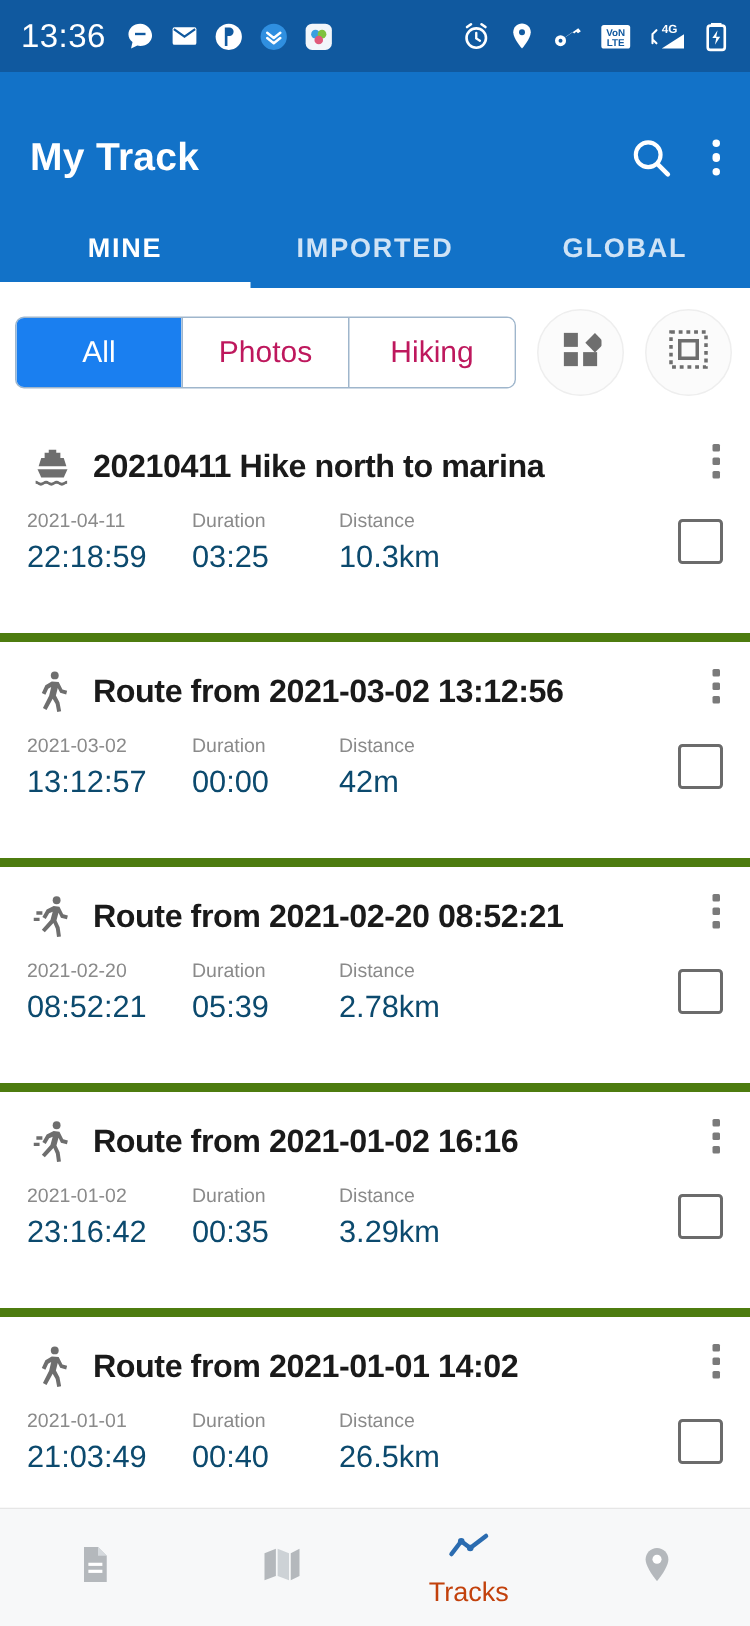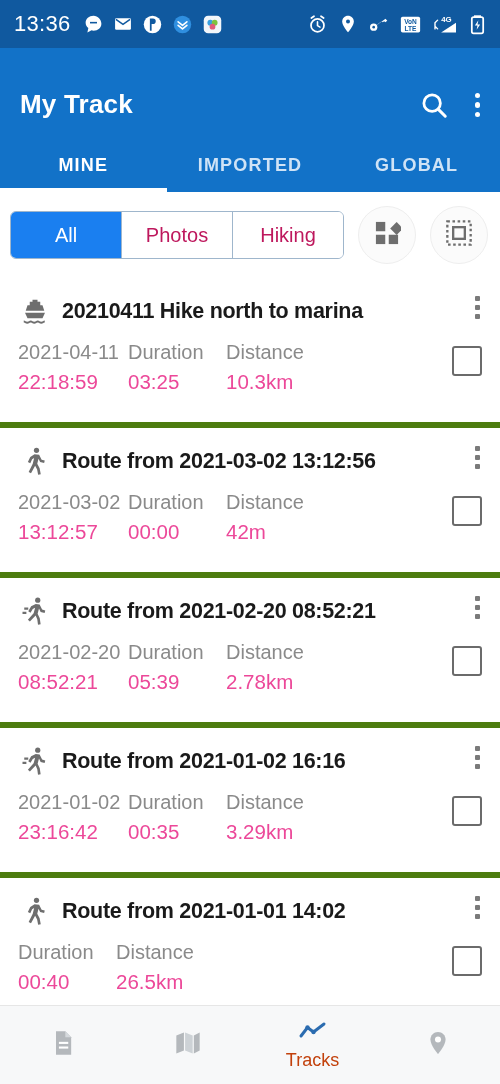--- a/index.html
+++ b/index.html
@@ -72,22 +72,22 @@
     border-bottom: 6px solid #4d7c0f; background: #fff;
   }
   .track-row:last-child { border-bottom: none; }
   .row-title-line { display: flex; align-items: center; gap: 10px; padding-top: 8px; }
   .type-icon { width: 34px; display: flex; align-items: center; justify-content: center; flex: 0 0 34px; }
   .row-title { font-size: 21.5px; font-weight: 700; color: #1a1a1a; letter-spacing: -.3px; white-space: nowrap; }
   .row-meta { display: flex; margin-top: 12px; }
   .meta-col { display: flex; flex-direction: column; }
   .meta-col.c1 { width: 110px; }
   .meta-col.c2 { width: 98px; }
-  .meta-label { font-size: 20px; color: #8a8a8a; line-height: 1.45; }
-  .meta-value { font-size: 20.5px; color: #ec4899; line-height: 1.45; }
+  .meta-label { font-size: 13px; color: #8a8a8a; line-height: 1.45; }
+  .meta-value { font-size: 20.5px; color: #0c4a6e; line-height: 1.45; }
   .row-kebab { position: absolute; right: 20px; top: 18px; cursor: pointer; }
   .row-check {
     position: absolute; right: 18px; top: 68px;
     width: 30px; height: 30px; border: 2.5px solid #6b6b6b; border-radius: 3px;
     background: #fff; cursor: pointer;
   }
 
   
   .bottomnav {
     flex: 0 0 79px; height: 79px; background: #f7f8f9; border-top: 1px solid #e6e6e6;
@@ -396,20 +396,24 @@
       <div class="row-title-line">
         <span class="type-icon">
           <svg width="30" height="30" viewBox="0 0 24 24" fill="#6e6e6e">
             <circle cx="13.2" cy="3.4" r="2.1"></circle>
             <path d="M11.6 6.6l-3.4 2.1-1.9 4.1 1.9.9 1.5-3.2 1.6-.9-1.1 4.6-3.3 6.6 1.9 1 3.3-6 1.6 2.9.8 4.2 2.1-.4-.9-4.8-1.9-3.6 1-4 1.3 2.6 3.2.9.5-2-2.5-.7-2-4z"></path>
           </svg>
         </span>
         <span class="row-title">Route from 2021-01-01 14:02</span>
       </div>
       <div class="row-meta">
+        <div class="meta-col c1">
+          <span class="meta-label">2021-01-01</span>
+          <span class="meta-value">21:03:49</span>
+        </div>
         <div class="meta-col c2">
           <span class="meta-label">Duration</span>
           <span class="meta-value">00:40</span>
         </div>
         <div class="meta-col">
           <span class="meta-label">Distance</span>
           <span class="meta-value">26.5km</span>
         </div>
       </div>
       <span class="row-kebab">

